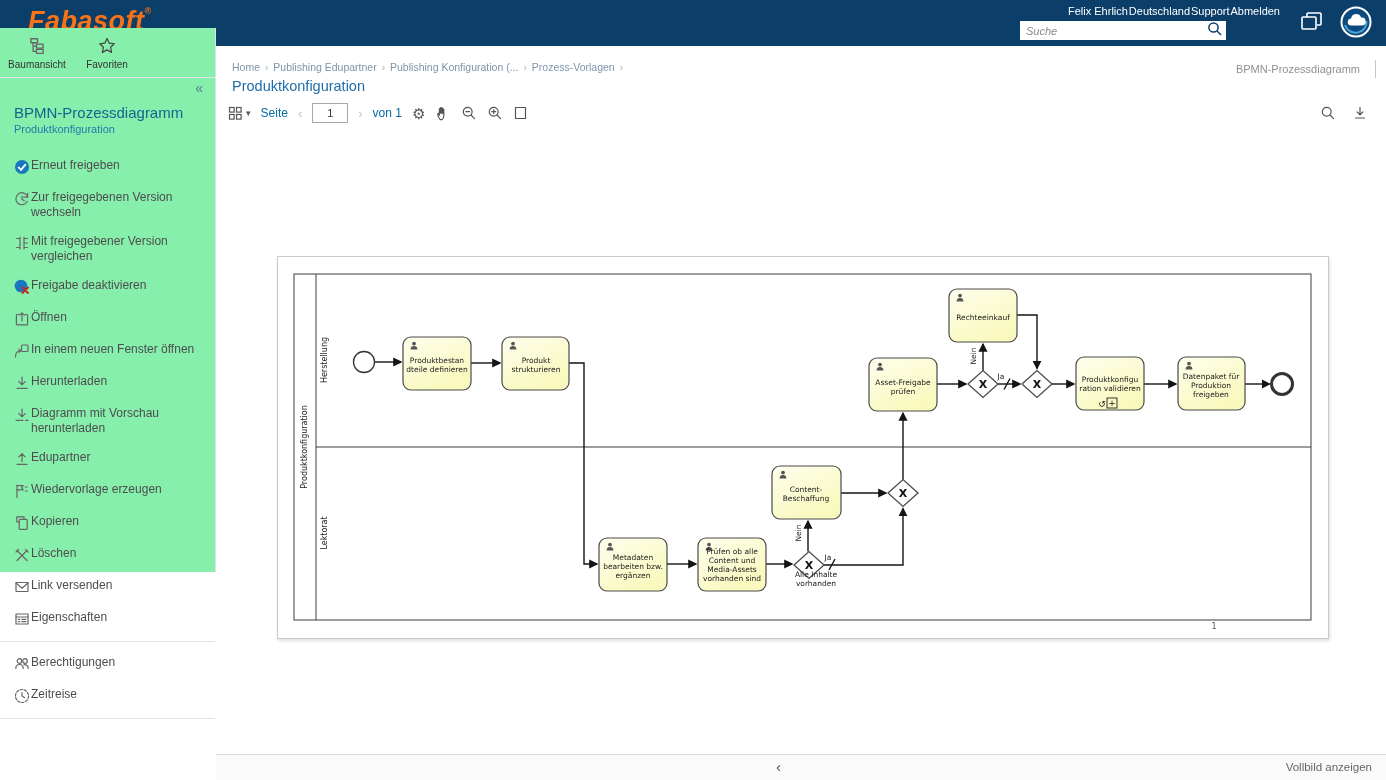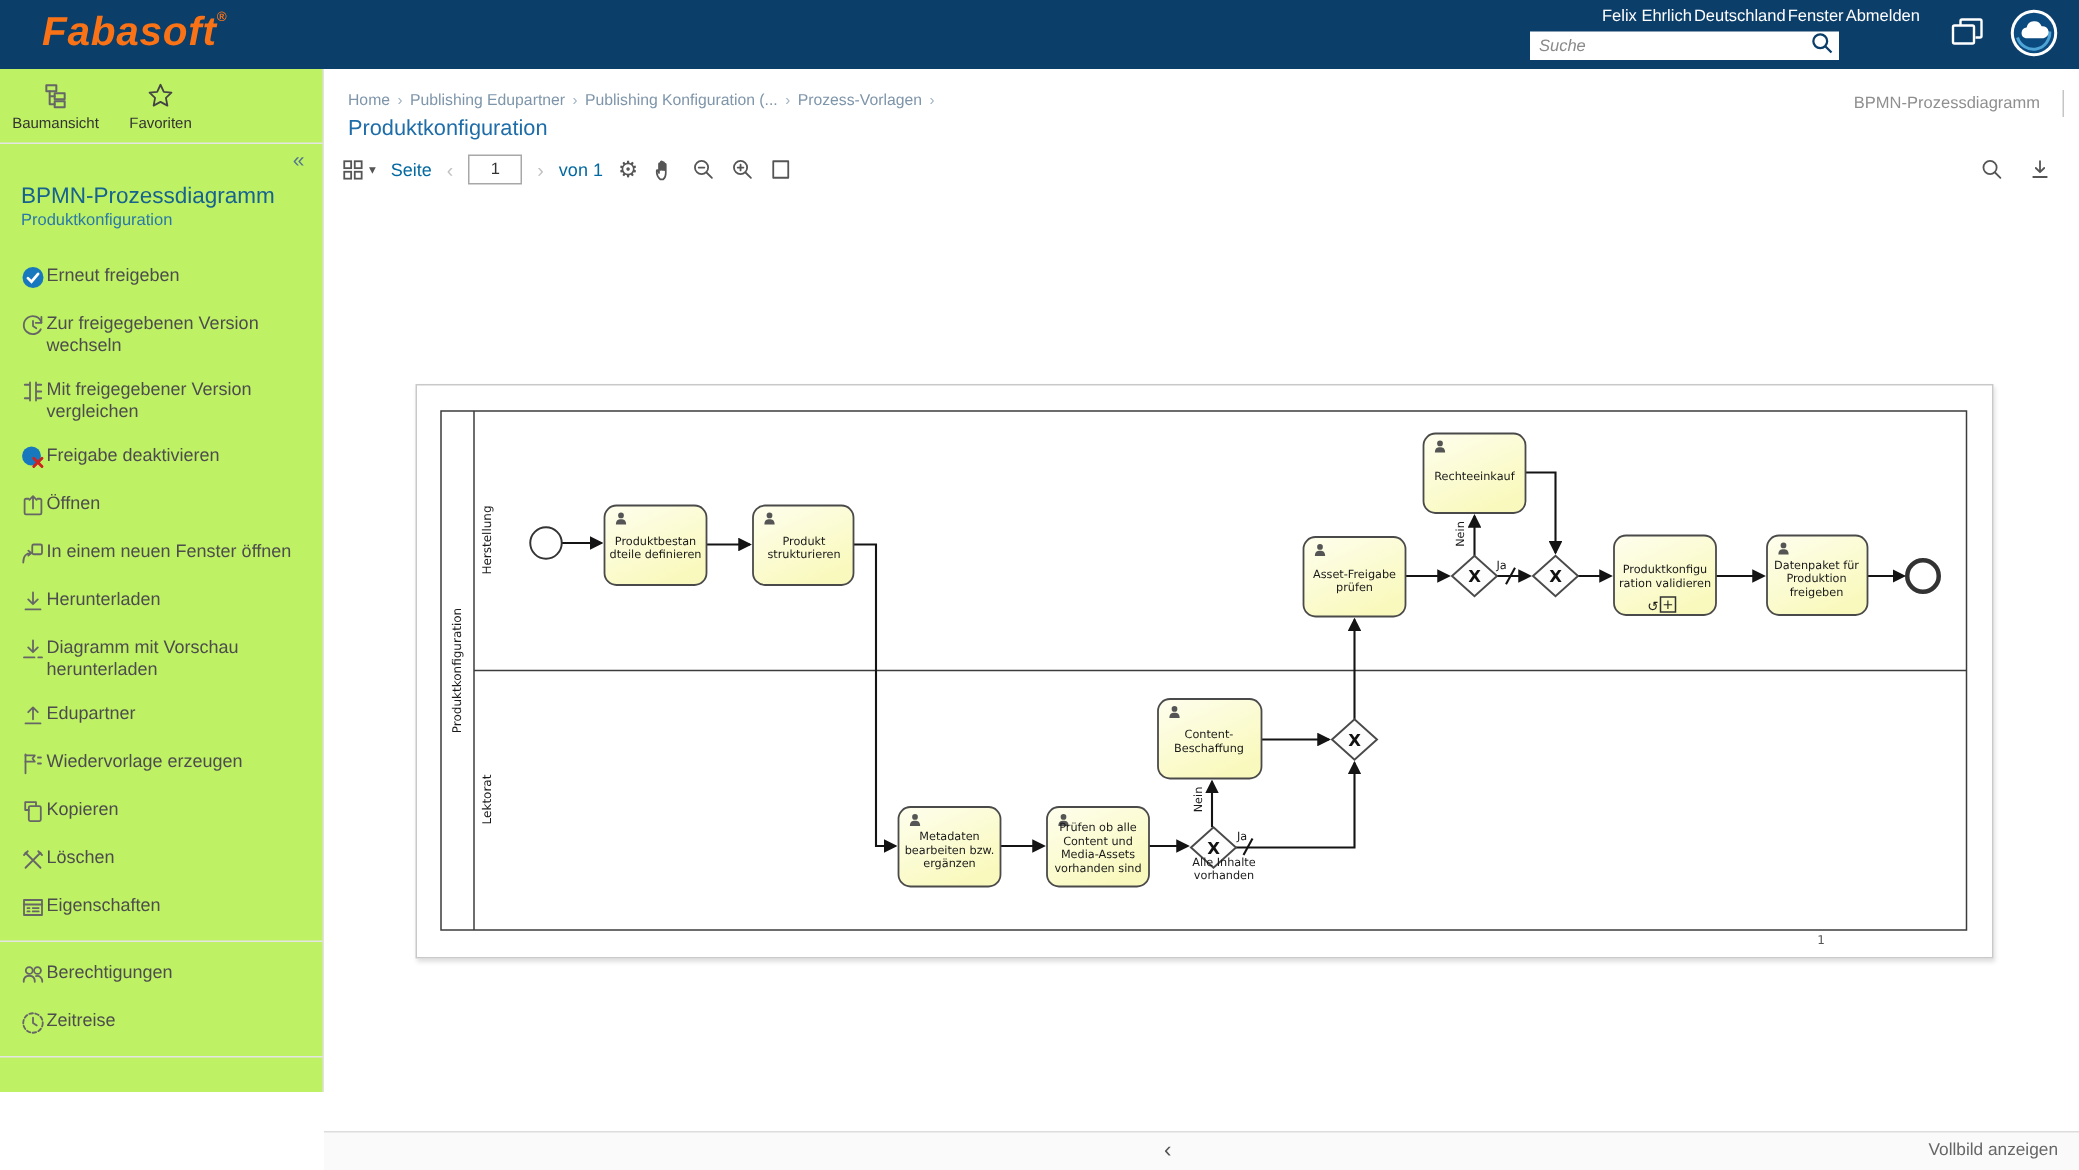--- a/index.html
+++ b/index.html
@@ -16,21 +16,21 @@
   .toplinks span{cursor:pointer;white-space:nowrap;}
   .searchbox{position:absolute;left:1020px;top:21px;width:206px;height:19px;background:#fff;
              display:flex;}
   .searchbox input{flex:1;border:none;outline:none;background:transparent;font-style:italic;
                    font-size:11px;color:#444;padding:0 4px 0 6px;font-family:"Liberation Sans",sans-serif;}
   .searchbox input::placeholder{color:#8a8a8a;font-style:italic;}
   .winicon{position:absolute;left:1298px;top:9px;cursor:pointer;}
   .cloudlogo{position:absolute;left:1339px;top:5px;cursor:pointer;}
 
   
-  .sidebar{position:absolute;left:0;top:46px;width:216px;height:682px;background:#bef264;
+  .sidebar{position:absolute;left:0;top:28px;width:216px;height:544px;background:#86efac;
            border-right:1px solid #e2e2e2;box-sizing:border-box;}
   .tools{display:flex;padding:8px 0 7px 2px;border-bottom:1px solid #e5e5e5;}
   .tool{width:70px;display:flex;flex-direction:column;align-items:center;gap:3px;
         color:#333;font-size:10px;cursor:pointer;}
   .collapsebtn{position:absolute;right:12px;top:52px;color:#56788f;font-size:14px;cursor:pointer;}
   .sidehead{padding:26px 14px 0;}
   .sidehead .t1{font-size:15px;color:#17628f;}
   .sidehead .t2{font-size:11px;color:#2a79a8;margin-top:2px;}
   .menu{list-style:none;margin:16px 0 0;padding:0;}
   .menu li{display:flex;align-items:flex-start;padding:7px 10px 7px 13px;
@@ -81,21 +81,21 @@
   .bb-full{position:absolute;right:14px;top:6px;font-size:11.5px;color:#666;cursor:pointer;}
 </style>
 </head>
 <body>
 
 <header class="topbar">
   <div class="logo"><span>Fabasoft</span><span class="reg">®</span></div>
   <nav class="toplinks">
     <span>Felix Ehrlich</span>
     <span>Deutschland</span>
-    <span>Fenster</span>
+    <span>Support</span>
     <span>Abmelden</span>
   </nav>
   <div class="searchbox">
     <input type="text" placeholder="Suche" style="">
     <svg width="16" height="16" viewBox="0 0 16 16" style="margin-right:3px">
       <circle cx="6.5" cy="6.5" r="4.6" fill="none" stroke="#0c3e6a" stroke-width="1.5"></circle>
       <line x1="10" y1="10" x2="14" y2="14" stroke="#0c3e6a" stroke-width="1.5"></line>
     </svg>
   </div>
   <div class="winicon">
@@ -240,20 +240,29 @@
         <span>Kopieren</span>
       </li>
     <li>
       <span class="micon">
         <svg width="18" height="18" viewBox="0 0 18 18" class="icostroke">
             <path d="M4,4.5 L14,14.5 M14,4.5 L4,14.5"></path>
             <path d="M3,6 L5.5,3.5 M15,6 L12.5,3.5"></path>
           </svg>
       </span>
         <span>Löschen</span>
+      </li>
+    <li>
+      <span class="micon">
+        <svg width="18" height="18" viewBox="0 0 18 18" class="icostroke">
+            <rect x="3" y="4.5" width="12" height="9" rx=".5"></rect>
+            <path d="M3,5 L9,10.2 L15,5"></path>
+          </svg>
+      </span>
+        <span>Link versenden</span>
       </li>
     <li>
       <span class="micon">
         <svg width="18" height="18" viewBox="0 0 18 18" class="icostroke">
             <rect x="3" y="4" width="12" height="10"></rect>
             <path d="M3,7 H15 M5.3,9.4 H6.7 M8.8,9.4 H12.8 M5.3,11.6 H6.7 M8.8,11.6 H12.8"></path>
           </svg>
       </span>
         <span>Eigenschaften</span>
       </li>

